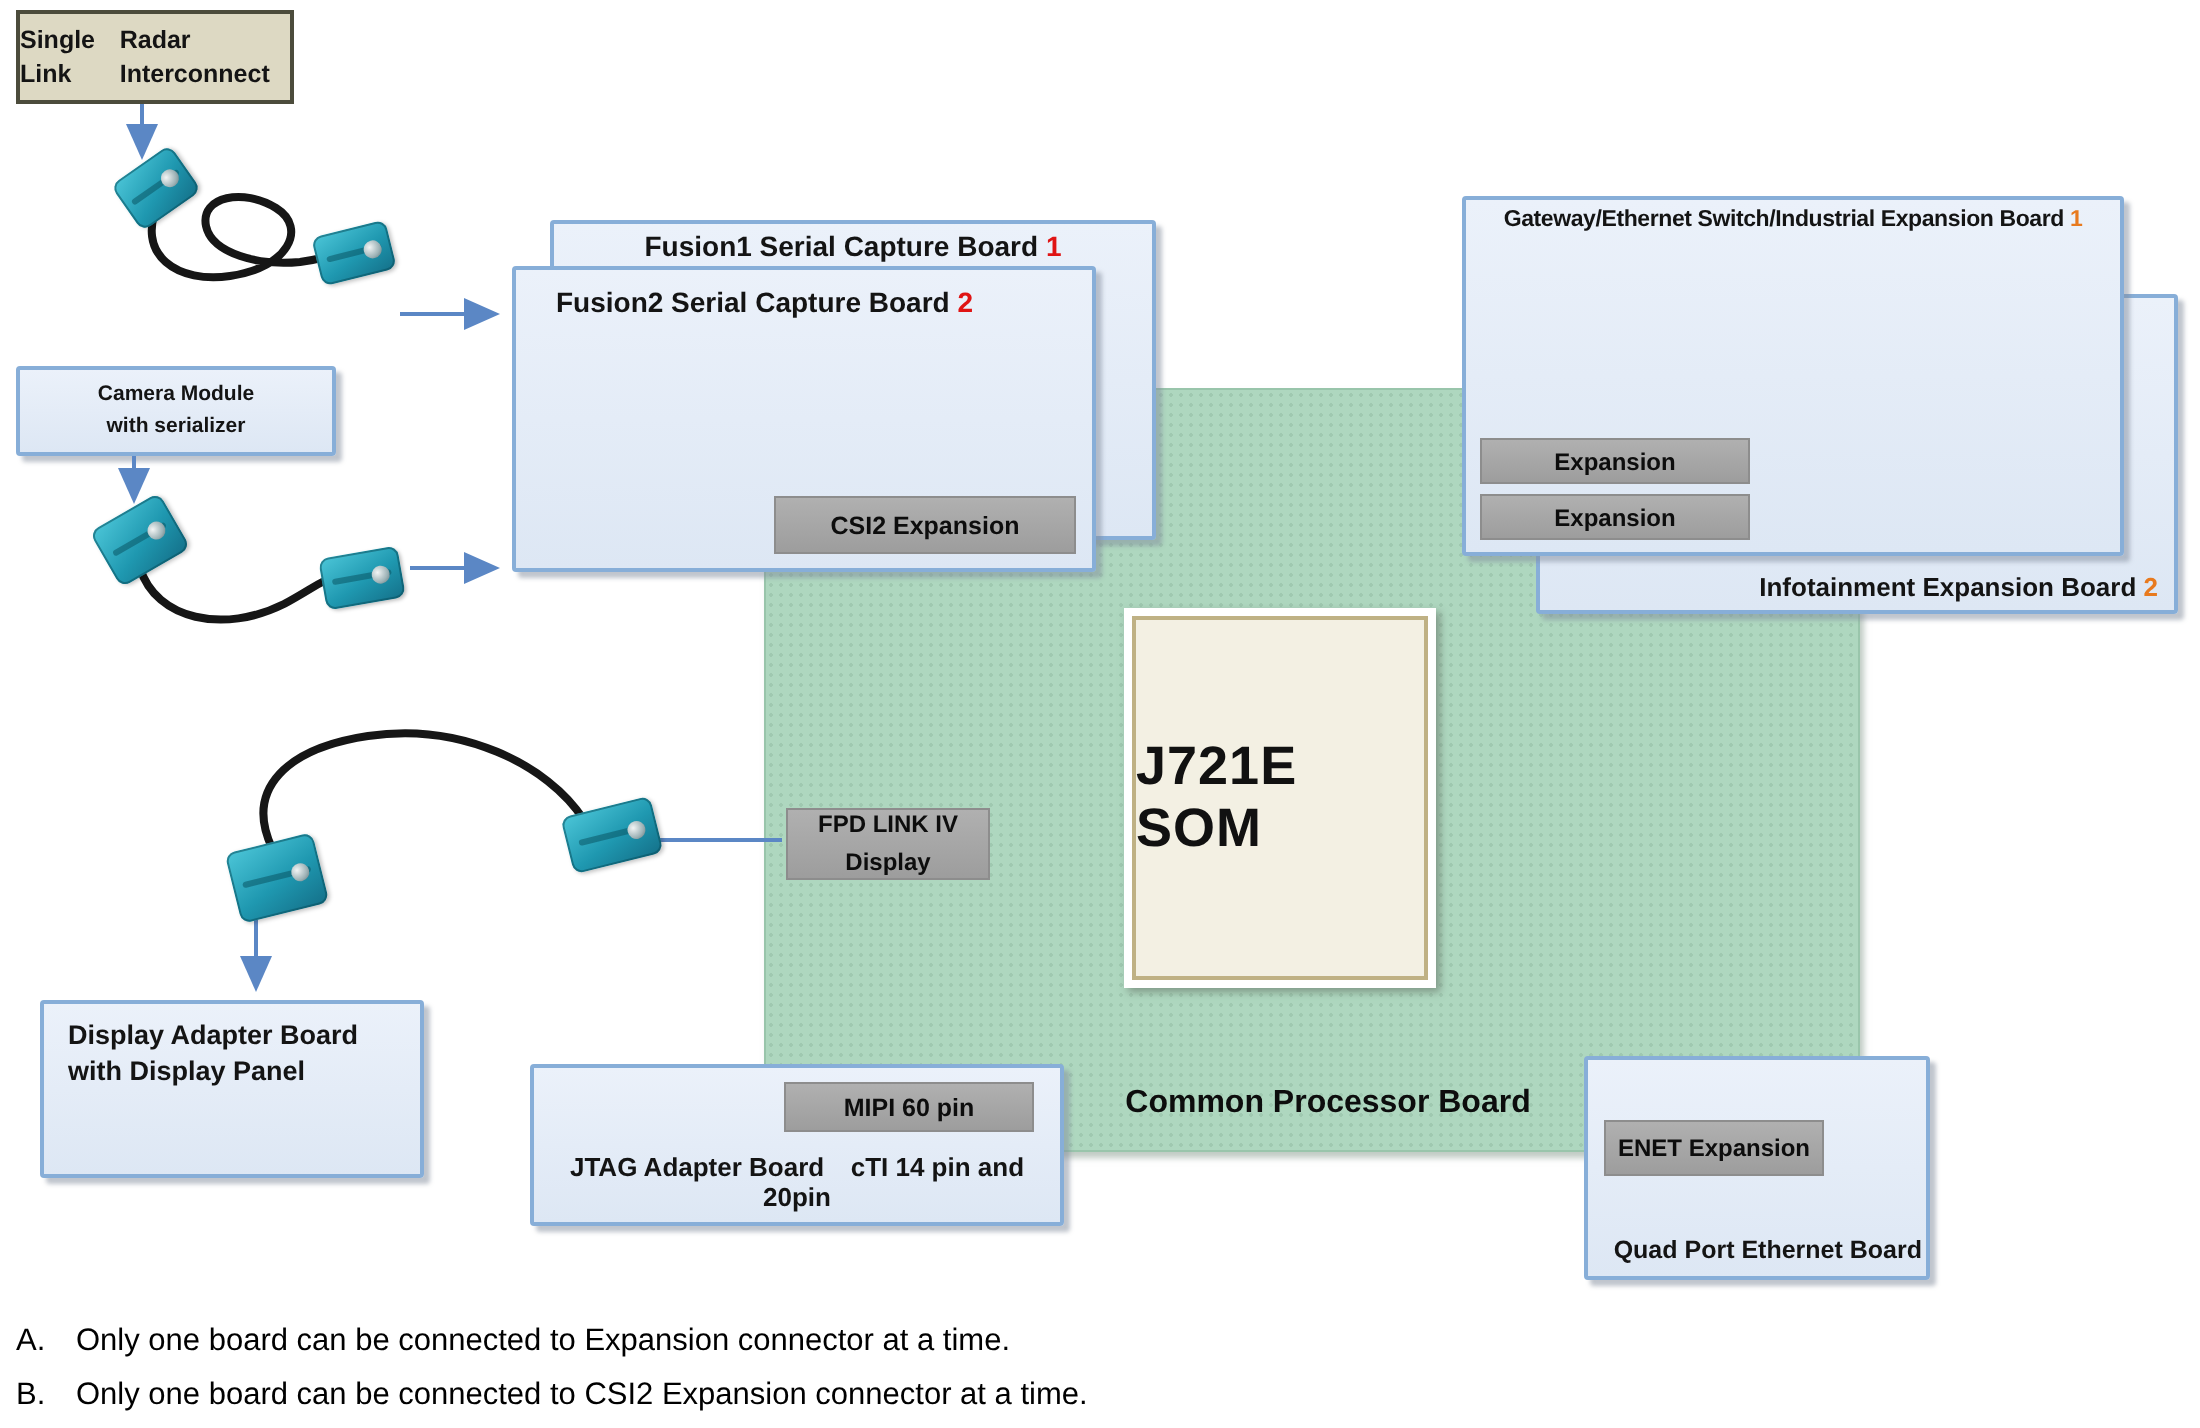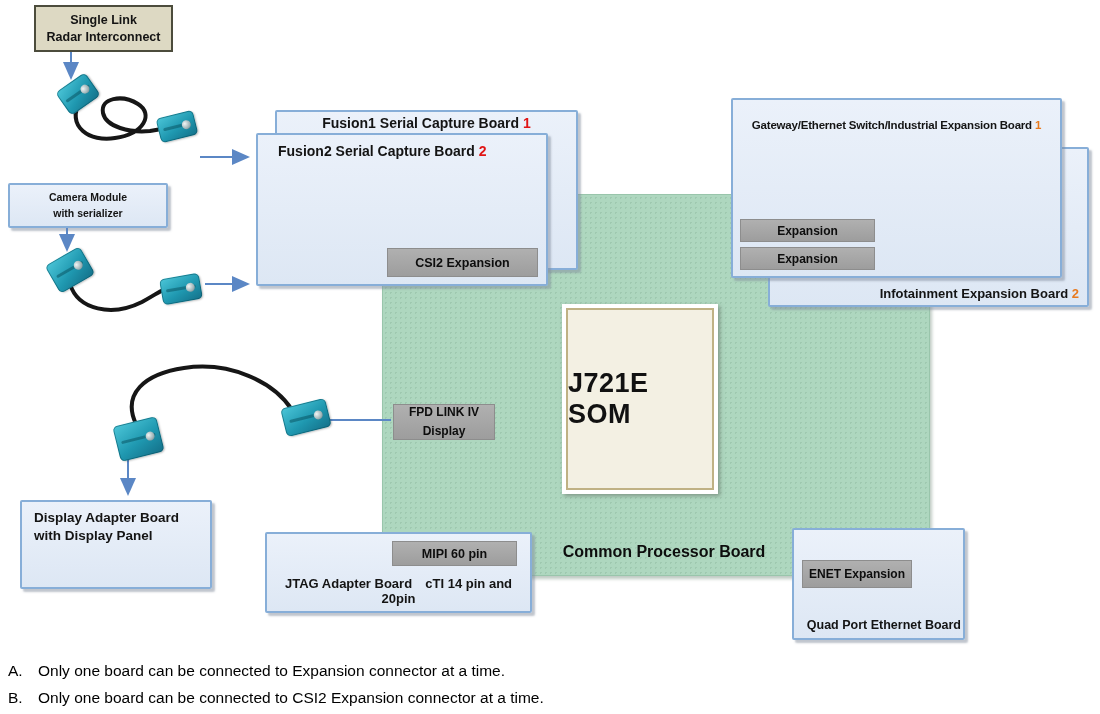--- a/index.html
+++ b/index.html
@@ -31,22 +31,22 @@
   .gray-box{
     position:absolute;background:linear-gradient(180deg,#b0b0b0,#9d9d9d);
     border:1px solid #8d8d8d;box-sizing:border-box;
     display:flex;align-items:center;justify-content:center;
     font-weight:bold;font-size:12.5px;color:#0d0d0d;text-align:left;
   }
   
   .beige-box{
     position:absolute;left:8px;top:5px;width:139px;height:47px;
     background:#ddd9c3;border:2.5px solid #4c4c3c;box-sizing:border-box;
-    display:flex;flex-direction:column;align-items:center;justify-content:center;
-    font-weight:bold;font-size:12.5px;line-height:1.35;text-align:right;z-index:2;margin-left:26px;
+    display:flex;flex-direction:row;align-items:center;justify-content:center;
+    font-weight:bold;font-size:12.5px;line-height:1.35;text-align:left;z-index:2;
   }
   
   .center-text{display:flex;flex-direction:column;align-items:center;justify-content:center;text-align:center;}
   
   .som-outer{
     position:absolute;left:562px;top:304px;width:156px;height:190px;z-index:2;
     background:#fff;box-shadow:2px 2px 4px rgba(90,100,90,.55);box-sizing:border-box;padding:4px;
   }
   .som-inner{
     width:100%;height:100%;box-sizing:border-box;
@@ -116,21 +116,21 @@
   </div>
 
   <div class="blue-board" style="left:768px;top:147px;width:321px;height:160px;z-index:2;">
     <div class="board-title" style="position:absolute;right:8px;bottom:4px;font-size:13px;">
       <span>Infotainment Expansion Board</span>
       <span class="num-orange">2</span>
     </div>
   </div>
 
   <div class="blue-board" style="left:731px;top:98px;width:331px;height:180px;z-index:3;">
-    <div class="board-title" style="text-align:center;padding-top:19px;font-size:11.5px;letter-spacing:-0.2px;">
+    <div class="board-title" style="text-align:center;padding-top:4px;font-size:11.5px;letter-spacing:-0.2px;">
       <span>Gateway/Ethernet Switch/Industrial Expansion Board</span>
       <span class="num-orange">1</span>
     </div>
     <div class="gray-box" style="left:7px;top:119px;width:135px;height:23px;font-size:12px;">Expansion</div>
     <div class="gray-box" style="left:7px;top:147px;width:135px;height:23px;font-size:12px;">Expansion</div>
   </div>
 
   <div class="gray-box" style="left:393px;top:404px;width:102px;height:36px;z-index:2;flex-direction:column;font-size:12px;line-height:1.55;">
     <span>FPD LINK IV</span>
     <span>Display</span>

